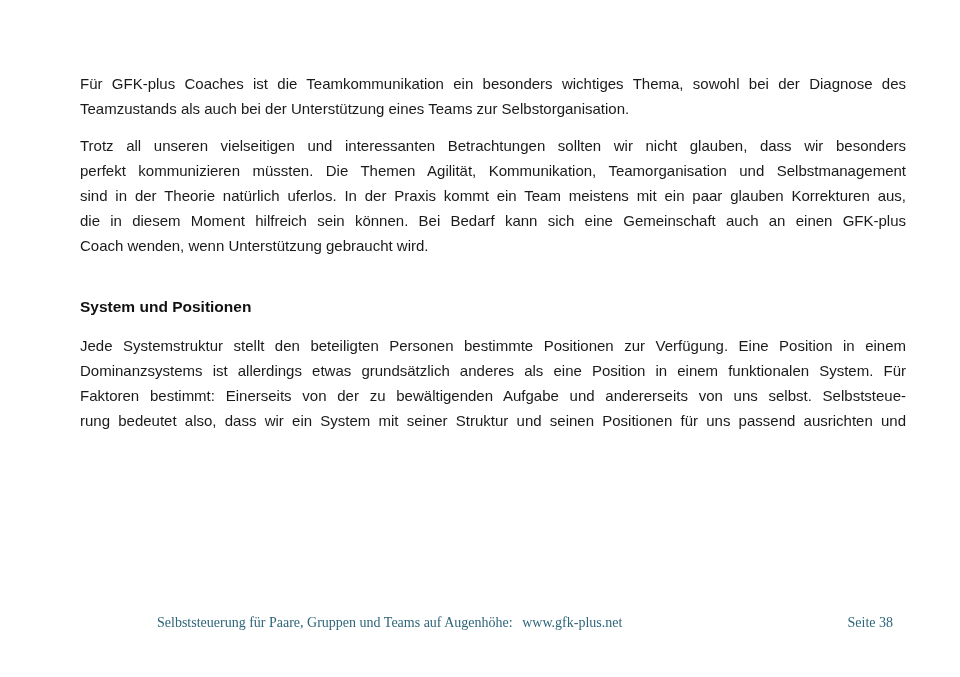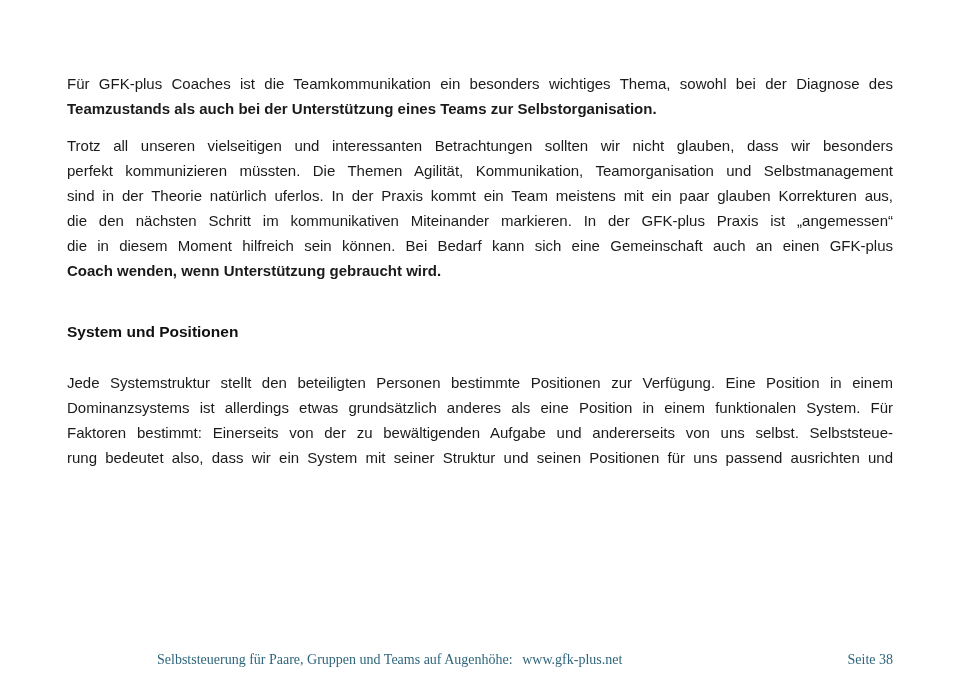--- a/index.html
+++ b/index.html
@@ -10,62 +10,60 @@
     width: 960px;
     height: 677px;
     background: #ffffff;
     font-family: "Liberation Sans", sans-serif;
     color: #1a1a1a;
     position: relative;
     overflow: hidden;
   }
   .content {
     position: absolute;
-    left: 67px;
+    left: 80px;
     top: 71px;
     width: 826px;
   }
   .para {
     margin: 0 0 12px 0;
     padding: 0;
   }
   .line {
     font-size: 15px;
     line-height: 25px;
     text-align: justify;
     text-align-last: justify;
     white-space: normal;
   }
   .line.last {
     text-align-last: left;
-    font-weight: bold;
   }
   .section-heading {
     font-size: 15.5px;
     line-height: 25px;
     font-weight: bold;
-    margin: 36px 0 26px 0;
+    margin: 36px 0 14px 0;
     color: #111111;
   }
   .page-footer {
     position: absolute;
     left: 67px;
     right: 67px;
     top: 613px;
     display: flex;
     justify-content: space-between;
     align-items: baseline;
     font-family: "Liberation Serif", serif;
     font-size: 14px;
     line-height: 20px;
     color: #2E657A;
   }
   .footer-left {
     padding-left: 90px;
-    margin-top: 37px;
   }
   .footer-left .site {
     margin-left: 6px;
     text-decoration: none;
     color: inherit;
     cursor: pointer;
   }
 </style>
 </head>
 <body>
@@ -74,21 +72,20 @@
 
   <div class="para">
     <div class="line">Für GFK-plus Coaches ist die Teamkommunikation ein besonders wichtiges Thema, sowohl bei der Diagnose des</div>
     <div class="line last">Teamzustands als auch bei der Unterstützung eines Teams zur Selbstorganisation.</div>
   </div>
 
   <div class="para">
     <div class="line">Trotz all unseren vielseitigen und interessanten Betrachtungen sollten wir nicht glauben, dass wir besonders</div>
     <div class="line">perfekt kommunizieren müssten. Die Themen Agilität, Kommunikation, Teamorganisation und Selbstmanagement</div>
     <div class="line">sind in der Theorie natürlich uferlos. In der Praxis kommt ein Team meistens mit ein paar glauben Korrekturen aus,</div>
-    <div class="line">die den nächsten Schritt im kommunikativen Miteinander markieren. In der GFK-plus Praxis ist „angemessen“</div>
     <div class="line">die in diesem Moment hilfreich sein können. Bei Bedarf kann sich eine Gemeinschaft auch an einen GFK-plus</div>
     <div class="line last">Coach wenden, wenn Unterstützung gebraucht wird.</div>
   </div>
 
   <h2 class="section-heading">System und Positionen</h2>
 
   <div class="para">
     <div class="line">Jede Systemstruktur stellt den beteiligten Personen bestimmte Positionen zur Verfügung. Eine Position in einem</div>
     <div class="line">Dominanzsystems ist allerdings etwas grundsätzlich anderes als eine Position in einem funktionalen System. Für</div>
     <div class="line">Faktoren bestimmt: Einerseits von der zu bewältigenden Aufgabe und andererseits von uns selbst. Selbststeue-</div>

